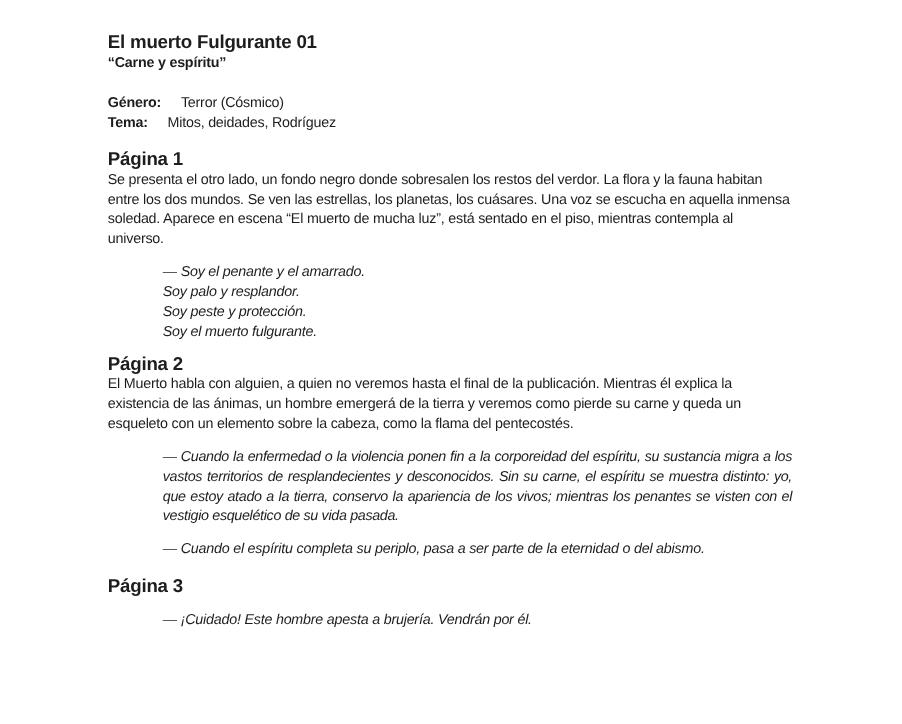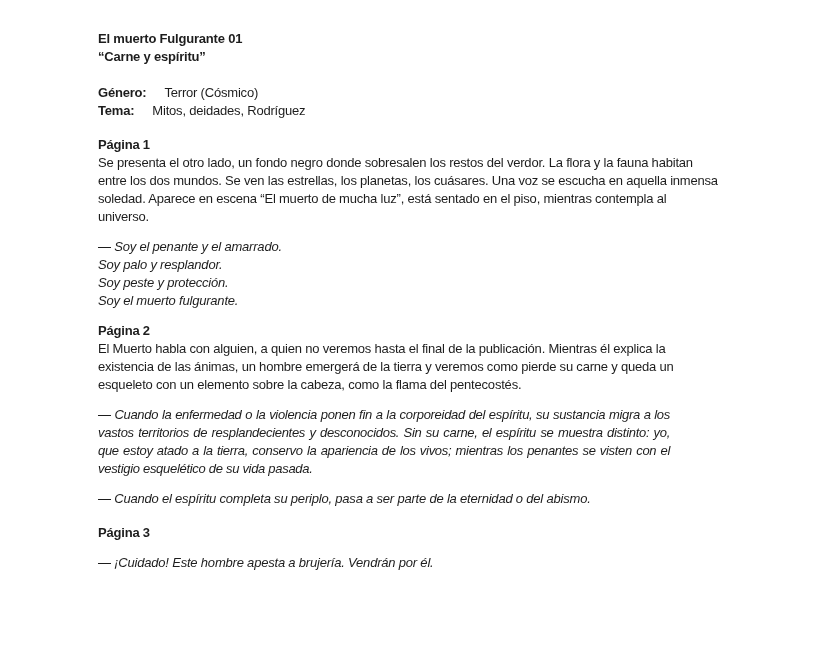--- a/index.html
+++ b/index.html
@@ -16,33 +16,34 @@
     font-size: 13px;
     line-height: 18px;
     letter-spacing: -0.2px;
     color: #1d1d1d;
     overflow: hidden;
   }
   .content { width: 622px; }
 
   p, h1, h2 { margin: 0; padding: 0; }
   h1, h2 {
-    font-size: 13px;
+    font-size: 17px;
     line-height: 18px;
     font-weight: 700;
   }
   .b { font-weight: 700; }
   .lbl { margin-right: 18px; }
 
   .meta { margin-top: 18px; }
   .mt16 { margin-top: 16px; }
   .mt12 { margin-top: 12px; }
 
   .quote {
     margin-top: 12px;
+    margin-left: 50px;
     width: 572px;
     font-style: italic;
   }
   .quote p { margin: 0; }
   .just {
     text-align: justify;
     letter-spacing: -0.3px;
   }
 </style>
 </head>

